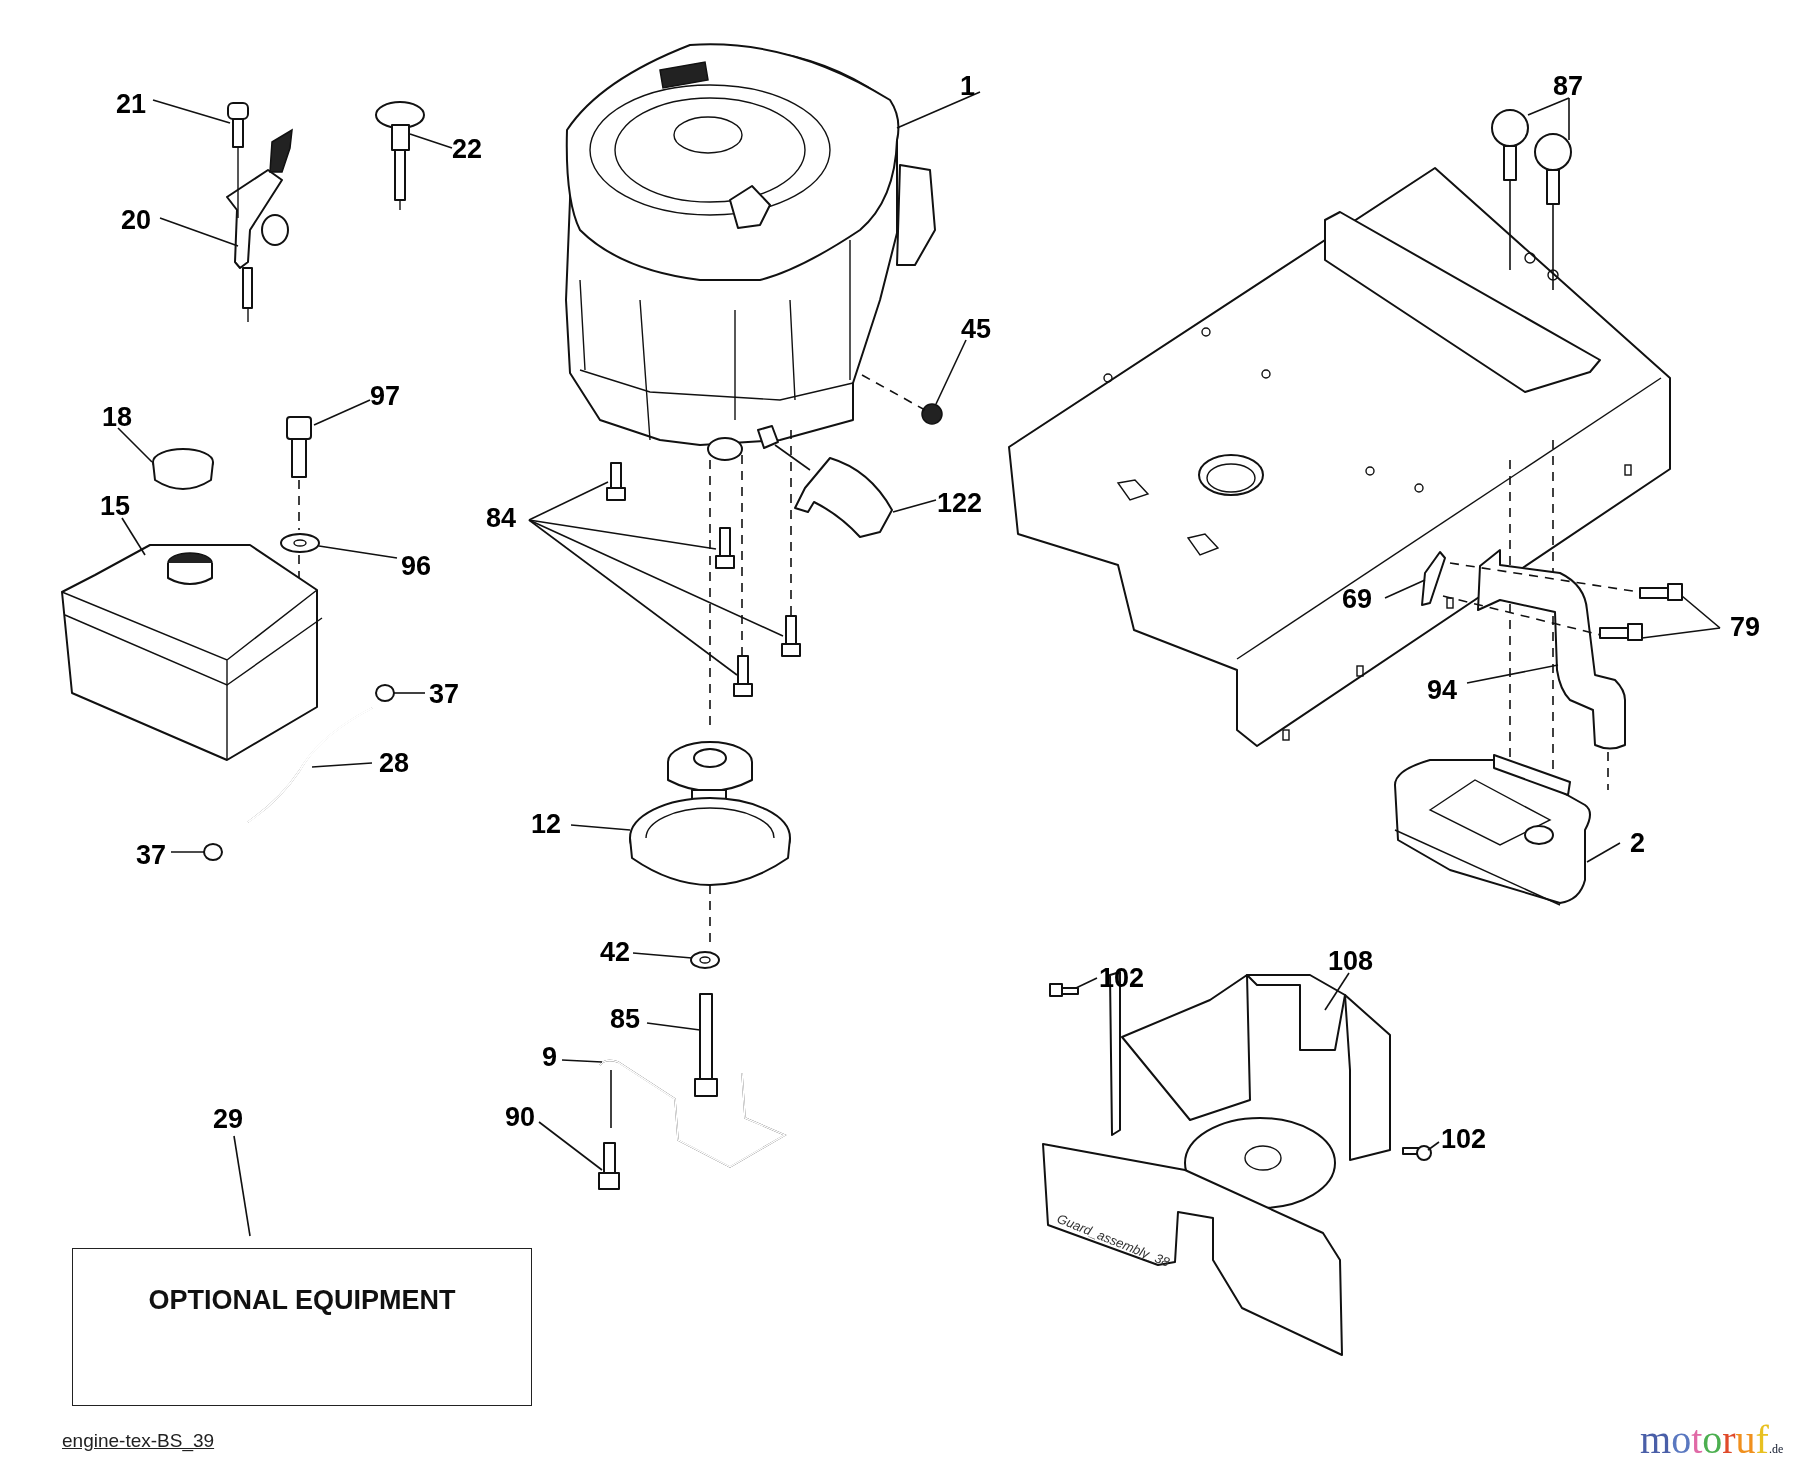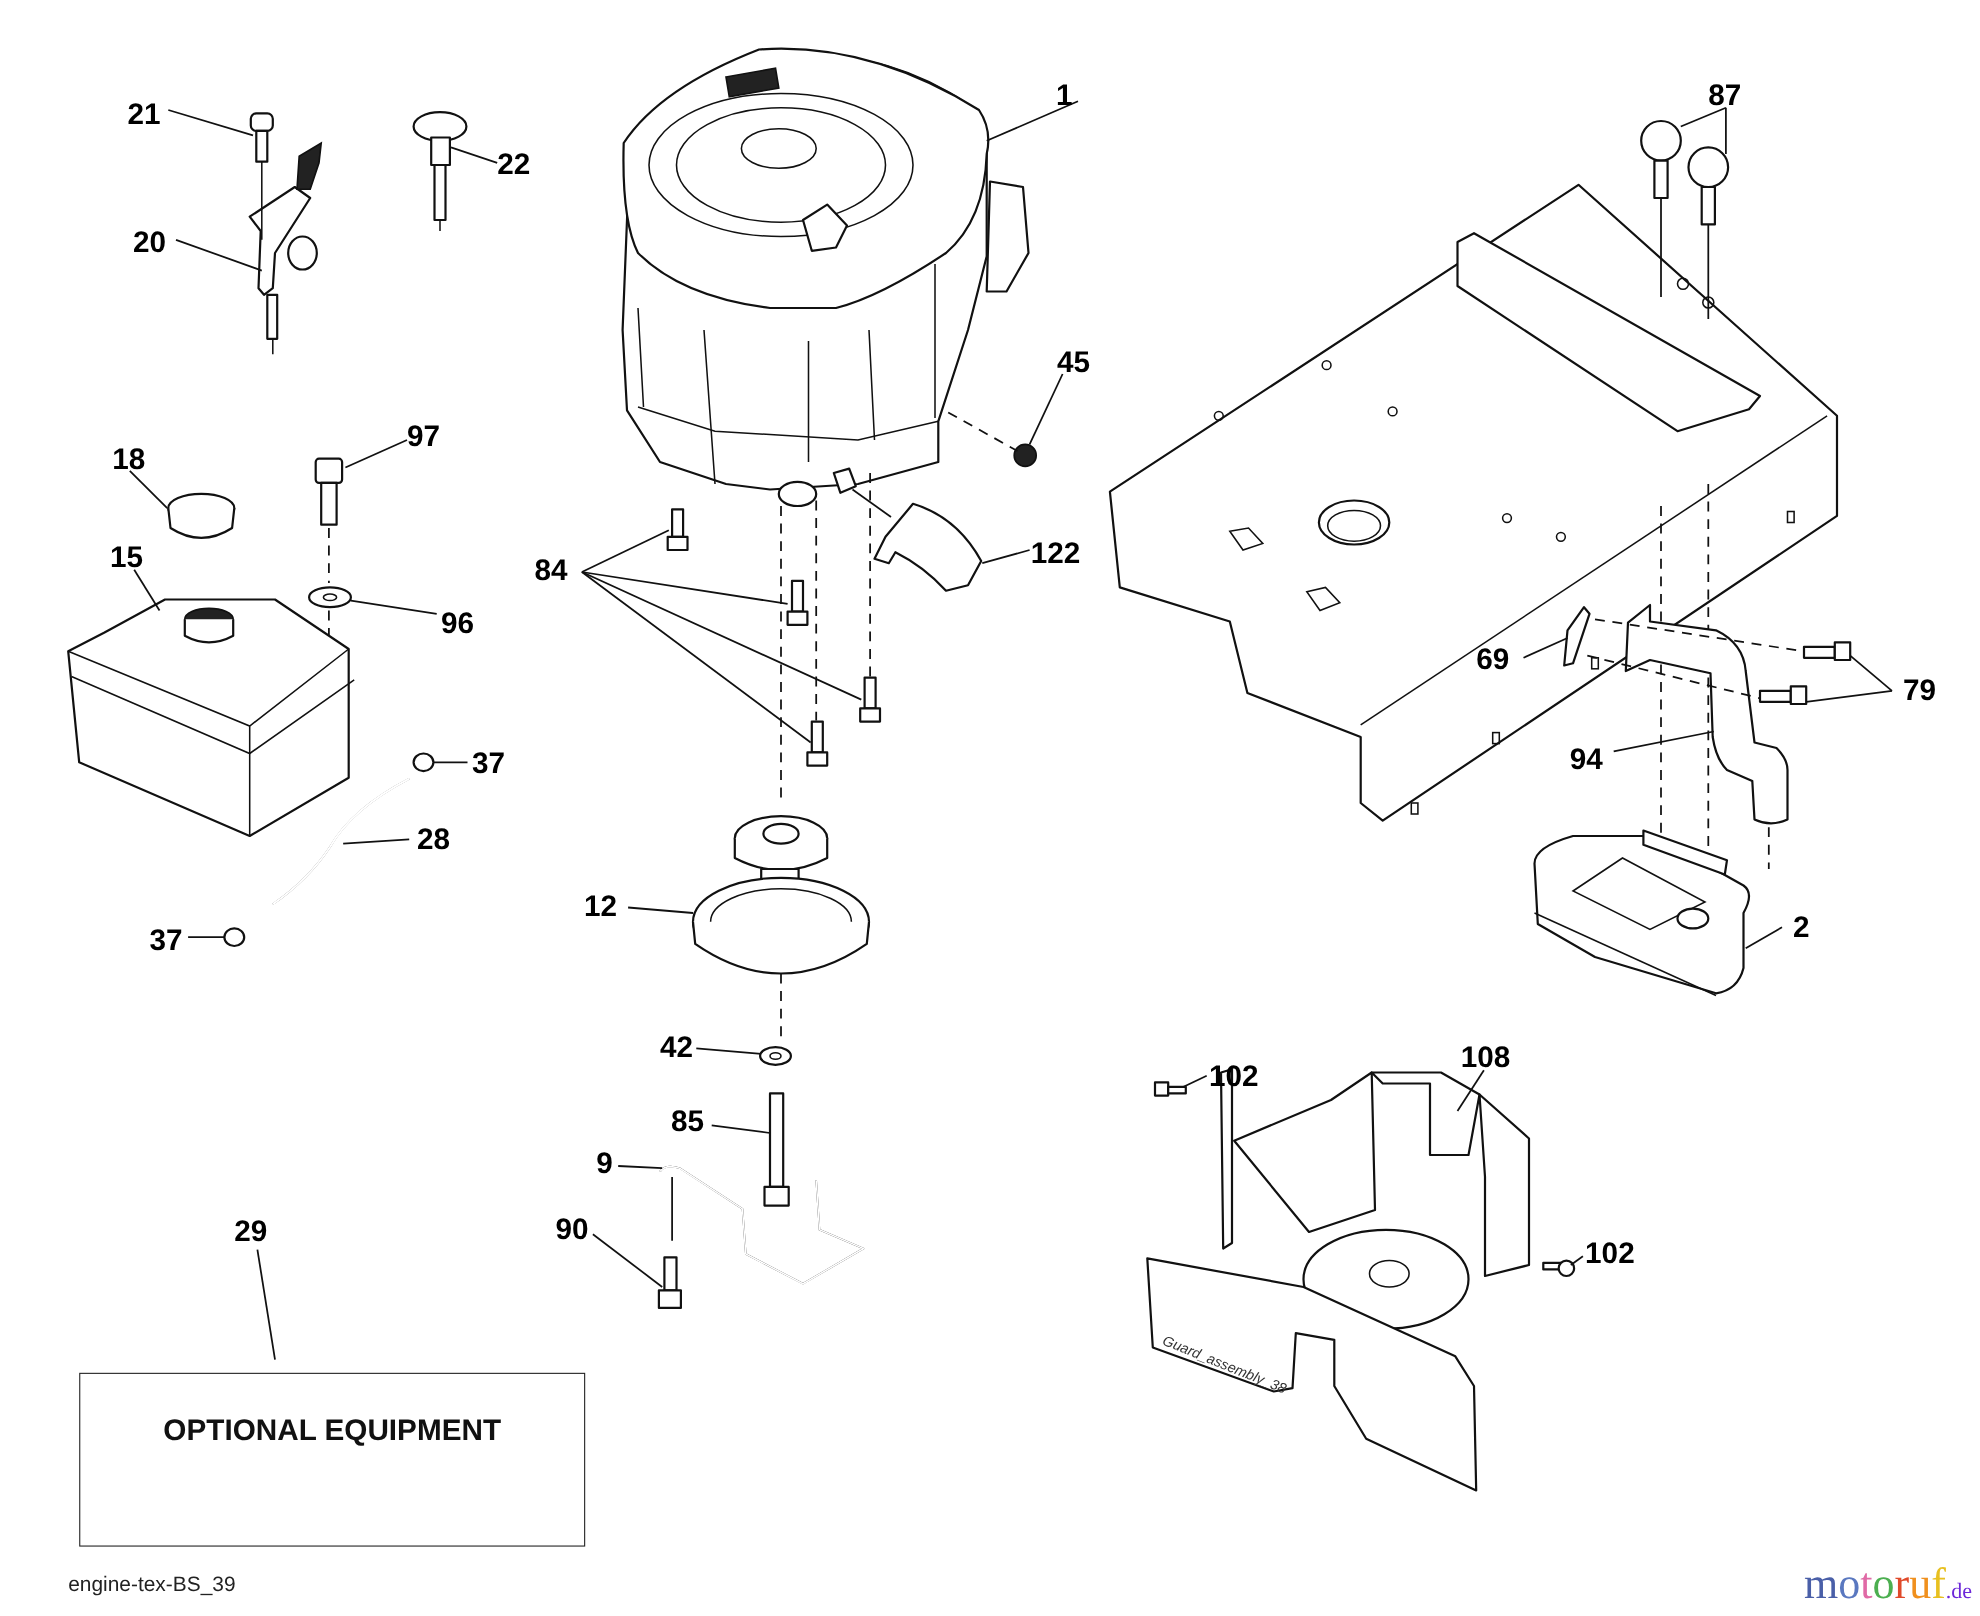--- a/index.html
+++ b/index.html
@@ -16,24 +16,24 @@
   .guard-text { font-family: "Liberation Sans", sans-serif; font-style: italic;
                 font-size: 13px; fill: #333; }
   #opt-box { position: absolute; left: 44px; top: 1248px; width: 460px; height: 158px;
              border: 1.5px solid #222; box-sizing: border-box; margin-left: 28px; }
   #opt-box .line { position: absolute; left: 0; right: 0; text-align: center;
                    font-weight: bold; font-size: 27px; color: #111;
                    font-family: "Liberation Sans", sans-serif; }
   #opt-line-1 { top: 36px; }
   #opt-line-2 { top: 106px; }
   #ref-code { position: absolute; left: 62px; top: 1430px; font-size: 19px; color: #222;
-              font-family: "Liberation Sans", sans-serif; }
+              font-family: "Liberation Sans", sans-serif; text-decoration: underline; }
   #logo { position: absolute; left: 1640px; top: 1420px; font-family: "Liberation Serif", serif;
           font-size: 40px; line-height: 40px; white-space: nowrap; }
-  #logo .tld { font-size: 20px; color: #6d28d9; font-family: "Liberation Serif", serif; }
+  #logo .tld { font-size: 12px; color: #0f172a; font-family: "Liberation Serif", serif; }
 </style>
 </head>
 <body>
 
 <svg id="diagram" width="1800" height="1469" viewBox="0 0 1800 1469" xmlns="http://www.w3.org/2000/svg">
 
   <g>
     <path class="part" d="M570,373 L566,300 L572,150 Q600,90 690,50 Q800,40 880,95 Q900,115 897,140 L897,233 L880,300 L853,383 L853,420 L780,440 L700,445 L660,440 L600,420 Z"></path>
     <path class="part" d="M567,130 Q600,80 690,45 Q790,38 890,100 Q902,118 897,140 Q895,200 860,230 Q800,270 760,280 L700,280 Q620,270 580,230 Q565,200 567,130 Z"></path>
     <ellipse class="part-thin" cx="710" cy="150" rx="120" ry="65"></ellipse>

